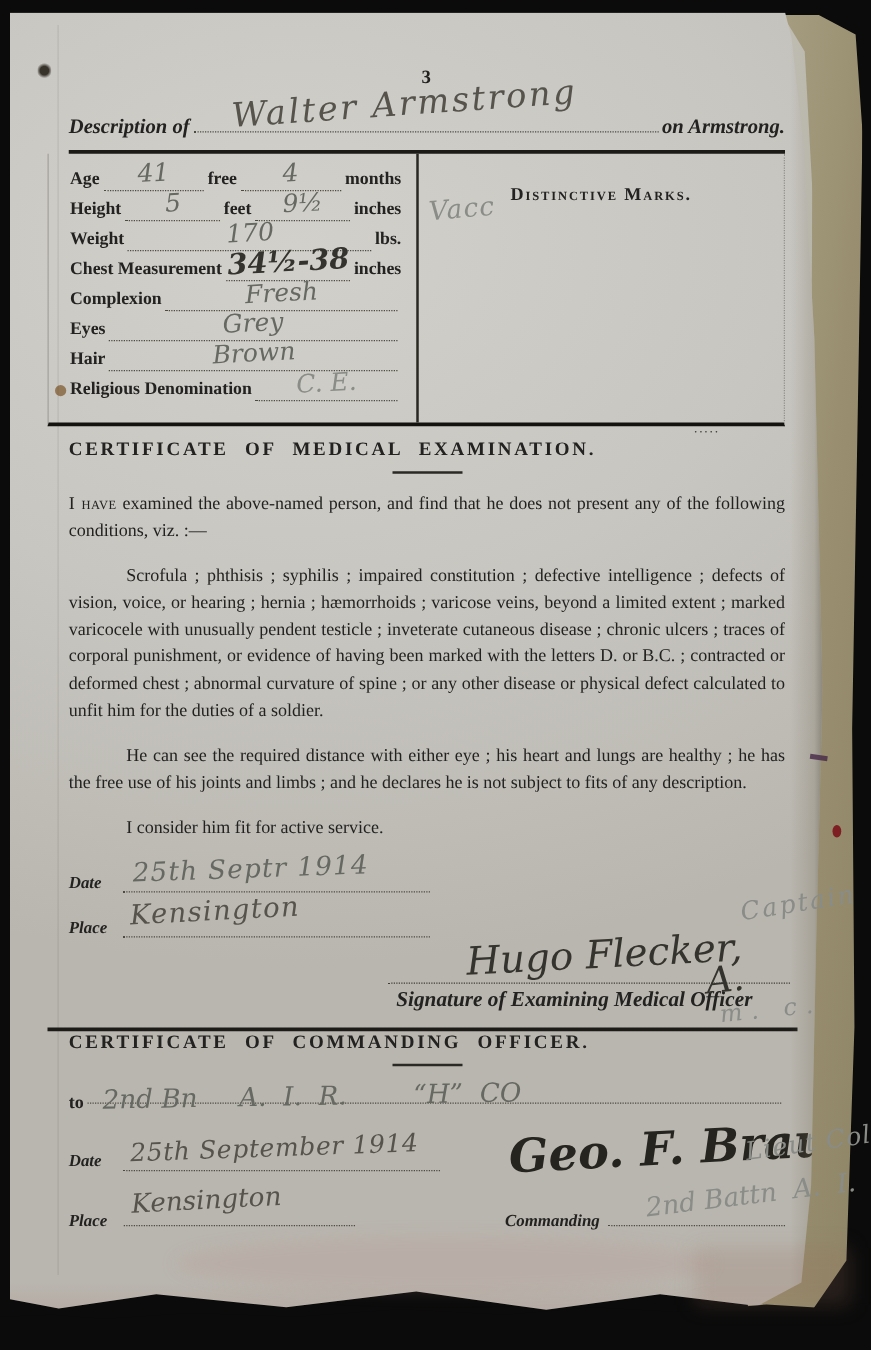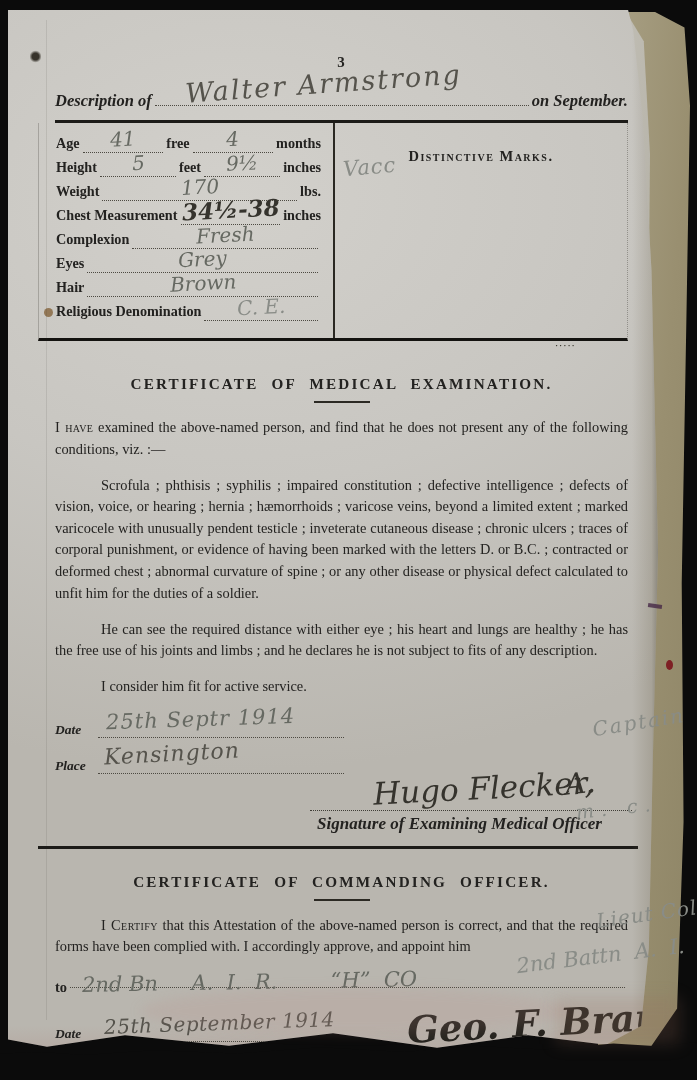--- a/index.html
+++ b/index.html
@@ -54,21 +54,21 @@
     padding:12px 12px 10px 17px;display:flex;flex-direction:column;justify-content:flex-start;}
   .frow{display:flex;align-items:baseline;font-size:14.2px;font-weight:bold;height:24px;}
   .flabel{white-space:nowrap;}
   .v{display:inline-block;font-size:20px;line-height:0;transform:rotate(-3deg);position:relative;top:-2px;white-space:nowrap;}
   .v-big{font-size:23px;font-weight:bold;}
   .box-right{flex:1;position:relative;padding-top:25px;}
   .dm-head{text-align:center;font-variant:small-caps;font-weight:bold;font-size:14.5px;letter-spacing:1.5px;}
   .dm-hand{position:absolute;left:8px;top:32px;font-size:21px;letter-spacing:1px;transform:rotate(-5deg);}
   .dots{text-align:right;padding-right:52px;font-size:8px;letter-spacing:1.5px;color:#3a382f;line-height:10px;font-weight:bold;}
   
-  .cert-title{margin-top:24px;text-align:center;font-size:15.2px;font-weight:bold;letter-spacing:2.2px;word-spacing:7px;}
+  .cert-title{margin-top:0;font-size:15.2px;font-weight:bold;letter-spacing:2.2px;word-spacing:7px;}
   .mini-rule{width:56px;height:2px;background:#2b2923;margin:8px auto 0;}
   .para{margin-top:14px;font-size:14.4px;line-height:1.5;text-align:justify;}
   .indent{text-indent:46px;}
   .lead{font-variant:small-caps;letter-spacing:.4px;}
   .dp-row{display:flex;align-items:flex-end;width:292px;font-size:13.5px;position:relative;}
   .dp-label{font-weight:bold;font-style:italic;min-width:40px;}
   .dp-row .fill{height:15px;}
   .dp-hand{position:absolute;white-space:nowrap;}
   .med-date{margin-top:24px;}
   .med-date .dp-hand{left:8px;top:-15px;font-size:21px;transform:rotate(-2deg);letter-spacing:1px;}
@@ -109,21 +109,21 @@
   <div class="page">
     <div class="content">
 
       <div class="pageno">3</div>
 
       <div class="hdr-row">
         <span class="lbl-bi">Description of</span>
         <span class="fill">
           <span class="hand h-ink-soft hdr-hand">Walter Armstrong</span>
         </span>
-        <span class="lbl-bi">on September.</span>
+        <span class="lbl-bi">on Armstrong.</span>
       </div>
 
       <div class="rule-thick"></div>
 
       <div class="desc-box">
         <div class="box-left">
           <div class="frow">
             <span class="flabel">Age</span>
             <span class="fill"><span class="hand h-pencil-d v">41</span></span>
             <span class="flabel">free</span>
@@ -196,21 +196,20 @@
         <div class="sig-line"></div>
         <div class="hand h-ink sig-name">Hugo Flecker,</div>
         <div class="sig-caption">Signature of Examining Medical Officer</div>
       </div>
 
       <div class="rule-thick rule2"></div>
 
       <div class="cert-title">CERTIFICATE OF COMMANDING OFFICER.</div>
       <div class="mini-rule"></div>
 
-      <p class="para indent"><span class="lead">I Certify</span><span> that this Attestation of the above-named person is correct, and that the required forms have been complied with.  I accordingly approve, and appoint him</span></p>
 
       <div class="to-row">
         <span class="to-label">to</span>
         <span class="fill">
           <span class="hand h-pencil-d to-hand">2nd Bn     A.  I.  R.        “H”  CO</span>
         </span>
       </div>
 
       <div class="dp-row co-date">
         <span class="dp-label">Date</span>

